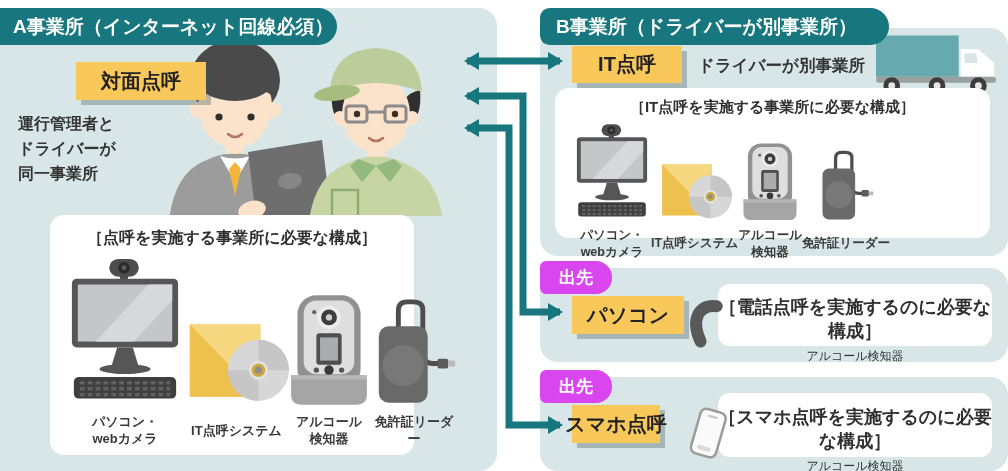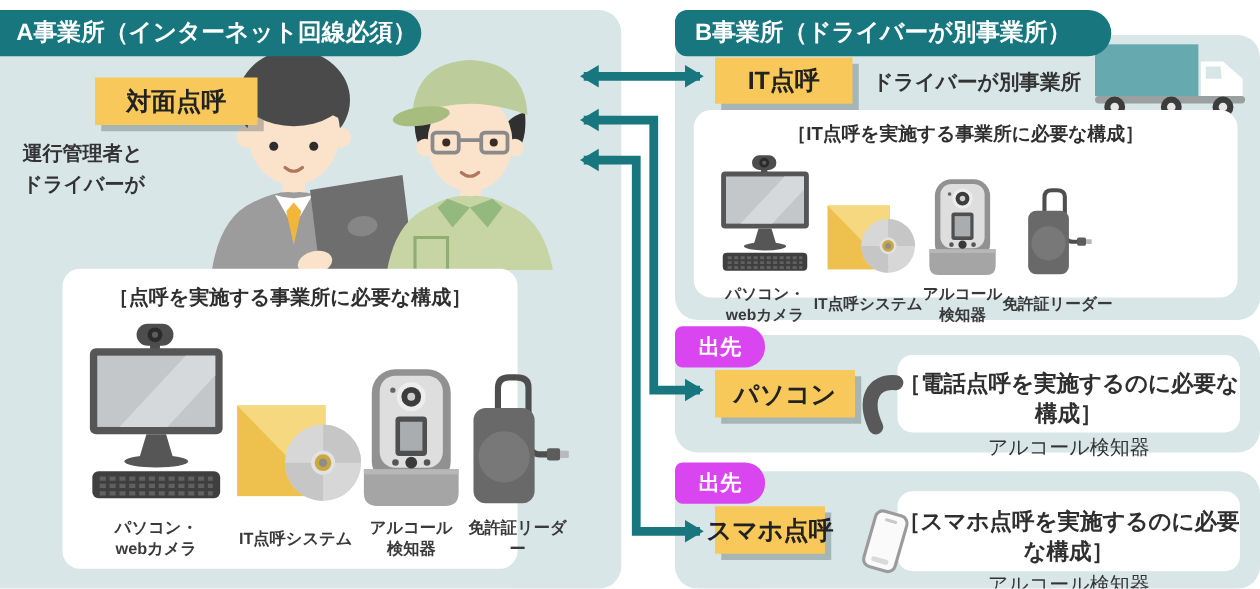--- a/index.html
+++ b/index.html
@@ -15,21 +15,21 @@
   .tag{position:absolute;background:#d946ef;color:#fff;font-weight:700;font-size:17px;
        display:flex;align-items:center;justify-content:center;
        border-radius:6px 16px 16px 6px;z-index:6;}
   .whitebox{position:absolute;background:#fff;border-radius:14px;z-index:4;}
   .bx-title{text-align:center;font-weight:700;color:#2f2f2f;}
   .dev-row{display:flex;justify-content:flex-start;align-items:flex-end;}
   .dev-col{display:flex;flex-direction:column;align-items:center;}
   .dev-label{font-weight:700;color:#3a3a3a;text-align:center;line-height:1.35;
              display:flex;flex-direction:column;justify-content:center;}
   .mini-title{font-weight:700;font-size:18px;text-align:center;color:#2f2f2f;}
-  .mini-item{font-size:16px;text-align:center;color:#333;margin-top:5px;}
+  .mini-item{font-size:12px;text-align:center;color:#333;margin-top:5px;}
   svg{display:block;}
   .arrows{position:absolute;left:0;top:0;z-index:7;pointer-events:none;}
   .desc{position:absolute;font-size:16px;font-weight:700;line-height:1.55;color:#333;z-index:5;}
   .note{position:absolute;font-size:16.5px;font-weight:700;color:#333;z-index:6;white-space:nowrap;}
 </style>
 </head>
 <body>
 
 <div id="stage">
 
@@ -39,20 +39,21 @@
     <span>A事業所（インターネット回線必須）</span>
   </div>
 
   <div class="badge" style="left:76px;top:62px;width:130px;height:38px;">
     <span>対面点呼</span>
   </div>
 
   <div class="desc" style="left:18px;top:112px;">
     <div>運行管理者と</div>
     <div>ドライバーが</div>
+    <div>同一事業所</div>
   </div>
 
   <div style="position:absolute;left:140px;top:30px;width:330px;height:186px;overflow:hidden;z-index:2;">
 
     <svg width="200" height="200" viewBox="0 0 200 200" style="position:absolute;left:0;top:0;">
       <ellipse cx="95" cy="50" rx="45" ry="40" fill="#4a4a4a"></ellipse>
       <circle cx="57" cy="80" r="8" fill="#fbe2cb"></circle>
         <circle cx="133" cy="80" r="8" fill="#fbe2cb"></circle>
       <ellipse cx="95" cy="76" rx="37" ry="42" fill="#fbe2cb"></ellipse>
       <ellipse cx="95" cy="46" rx="41" ry="25" fill="#4a4a4a"></ellipse>

